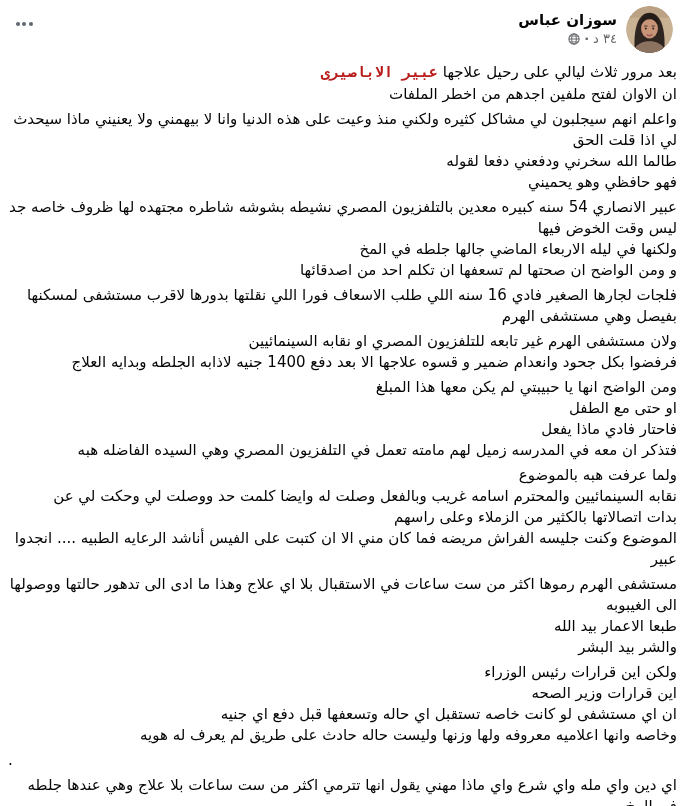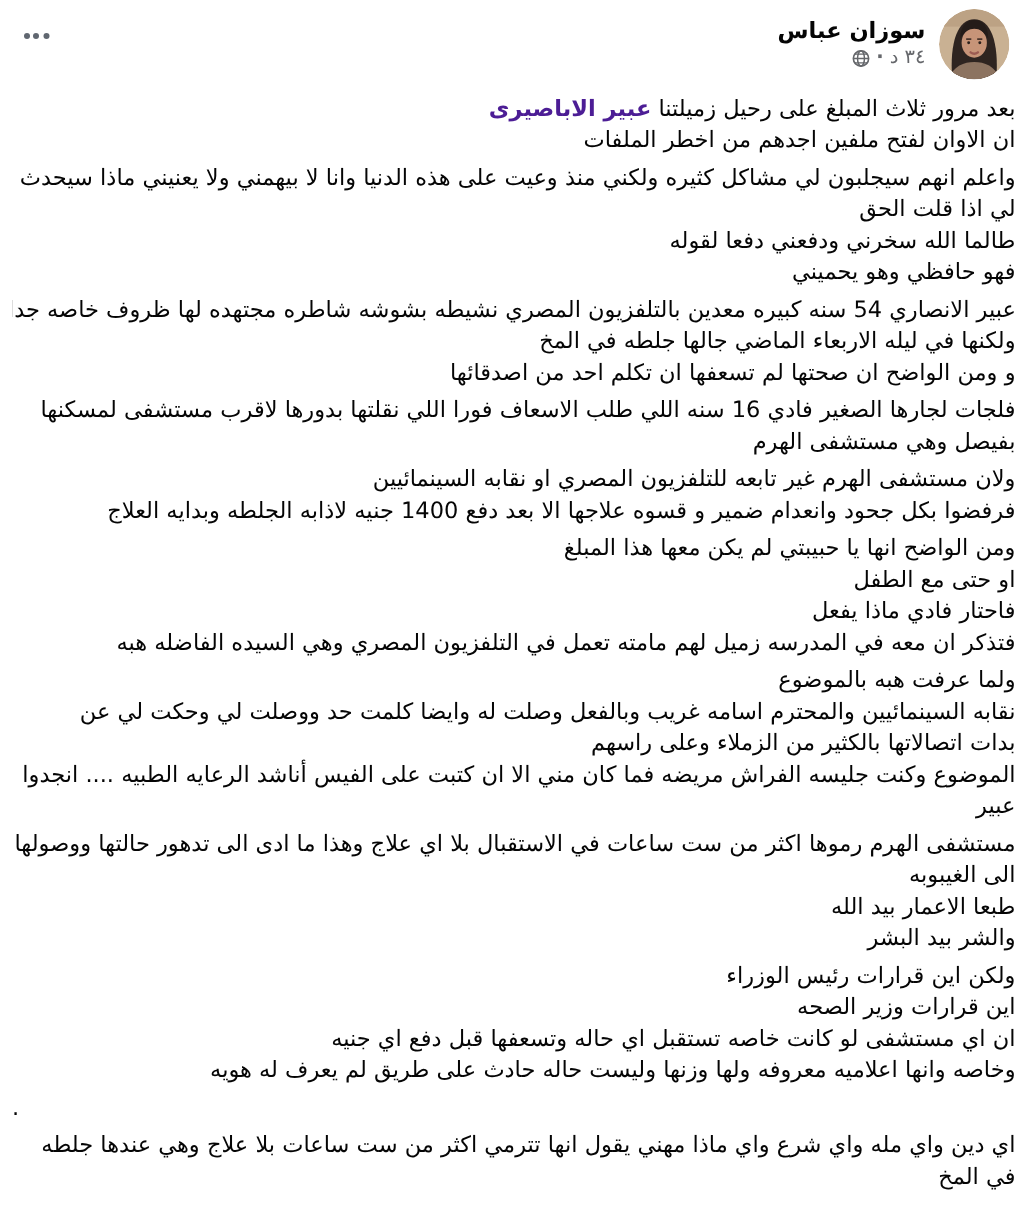--- a/index.html
+++ b/index.html
@@ -18,21 +18,21 @@
 
   .more-btn{position:absolute;top:13px;left:10px;width:28px;height:22px;border:none;background:transparent;
             display:flex;align-items:center;justify-content:center;gap:2.5px;cursor:pointer;padding:0;}
   .more-btn i{width:4px;height:4px;border-radius:50%;background:#606770;display:block;}
 
   
   .body-text{padding:9px 8px 0 8px;font-size:15px;line-height:21px;color:#050505;text-align:right;}
   .para{margin:0 0 4px 0;}
   .para.ltr{direction:ltr;text-align:left;}
   .line{white-space:nowrap;overflow:hidden;}
-  .mention{color:#4c1d95;font-weight:bold;text-decoration:none;cursor:pointer;}
+  .mention{color:#b91c1c;font-weight:bold;text-decoration:none;cursor:pointer;font-family:Liberation Mono, monospace;}
 </style>
 </head>
 <body>
 
 <div class="post">
 
   <button class="more-btn" aria-label="more">
     <i></i>
     <i></i>
     <i></i>
@@ -72,31 +72,32 @@
           <line x1="0.9" y1="6" x2="11.1" y2="6" stroke="#65676B" stroke-width="1"></line>
           <line x1="1.6" y1="3.1" x2="10.4" y2="3.1" stroke="#65676B" stroke-width="0.9"></line>
           <line x1="1.6" y1="8.9" x2="10.4" y2="8.9" stroke="#65676B" stroke-width="0.9"></line>
         </svg>
       </div>
     </div>
   </div>
 
   <div class="body-text" id="body-text">
       <div class="para">
-        <div class="line"><span>بعد مرور ثلاث المبلغ على رحيل زميلتنا </span><a class="mention" href="#">عبير الاباصيرى</a></div>
+        <div class="line"><span>بعد مرور ثلاث ليالي على رحيل علاجها </span><a class="mention" href="#">عبير الاباصيرى</a></div>
         <div class="line">ان الاوان لفتح ملفين اجدهم من اخطر الملفات</div>
       </div>
       <div class="para">
         <div class="line">واعلم انهم سيجلبون لي مشاكل كثيره ولكني منذ وعيت على هذه الدنيا وانا لا بيهمني ولا يعنيني ماذا سيحدث</div>
         <div class="line">لي اذا قلت الحق</div>
         <div class="line">طالما الله سخرني ودفعني دفعا لقوله</div>
         <div class="line">فهو حافظي وهو يحميني</div>
       </div>
       <div class="para">
         <div class="line">عبير الانصاري 54 سنه كبيره معدين بالتلفزيون المصري نشيطه بشوشه شاطره مجتهده لها ظروف خاصه جدا</div>
+        <div class="line">ليس وقت الخوض فيها</div>
         <div class="line">ولكنها في ليله الاربعاء الماضي جالها جلطه في المخ</div>
         <div class="line">و ومن الواضح ان صحتها لم تسعفها ان تكلم احد من اصدقائها</div>
       </div>
       <div class="para">
         <div class="line">فلجات لجارها الصغير فادي 16 سنه اللي طلب الاسعاف فورا اللي نقلتها بدورها لاقرب مستشفى لمسكنها</div>
         <div class="line">بفيصل وهي مستشفى الهرم</div>
       </div>
       <div class="para">
         <div class="line">ولان مستشفى الهرم غير تابعه للتلفزيون المصري او نقابه السينمائيين</div>
         <div class="line">فرفضوا بكل جحود وانعدام ضمير و قسوه علاجها الا بعد دفع 1400 جنيه لاذابه الجلطه وبدايه العلاج</div>

